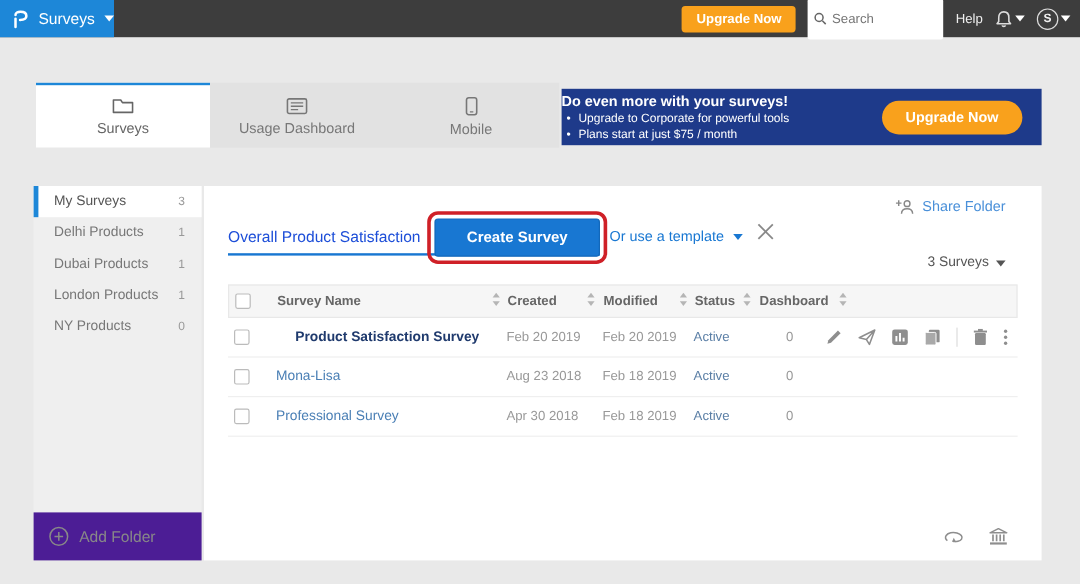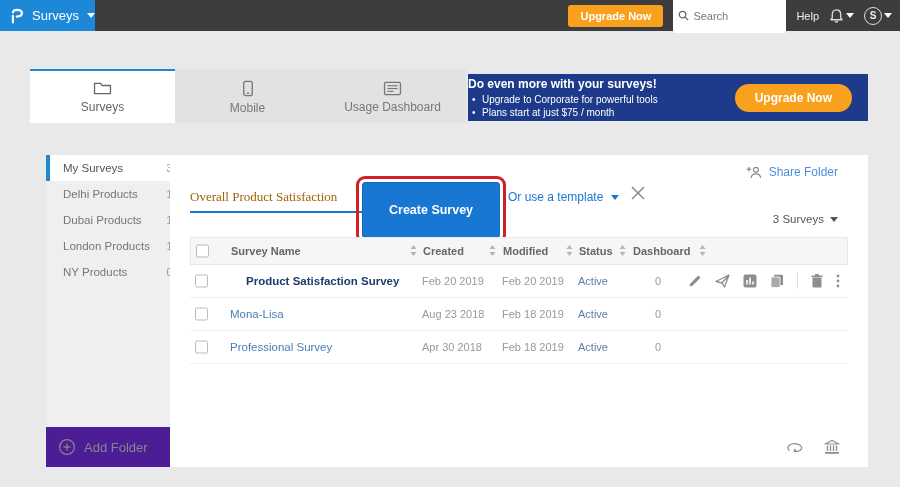--- a/index.html
+++ b/index.html
@@ -28,34 +28,34 @@
 
   
   .banner { position:absolute; left:468px; top:74px; width:400px; height:47px; background:#1e3a8a; color:#fff; display:flex; align-items:center; }
   .banner-text { flex:1; }
   .banner-title { font-size:12px; font-weight:bold; margin-bottom:2px; }
   .banner-bullet { font-size:10px; padding-left:14px; position:relative; line-height:13px; }
   .banner-bullet::before { content:"•"; position:absolute; left:4px; }
   .banner-upgrade { background:#f9a11c; color:#fff; border:none; border-radius:14px; font-size:12px; font-weight:bold; padding:7px 20px; margin-right:16px; cursor:pointer; }
 
   
-  .sidebar { position:absolute; left:46px; top:155px; width:140px; height:312px; background:#efefef; }
+  .sidebar { position:absolute; left:28px; top:155px; width:140px; height:312px; background:#efefef; }
   .side-item { height:26px; display:flex; align-items:center; justify-content:space-between; padding:0 14px 0 13px; font-size:11.5px; color:#777; cursor:pointer; border-left:4px solid transparent; }
   .side-item.active { background:#fff; border-left:4px solid #1d87d8; color:#555; }
   .side-count { font-size:10px; color:#999; }
   .add-folder { position:absolute; left:0; bottom:0; width:140px; height:40px; background:#4c1d95; display:flex; align-items:center; gap:8px; padding-left:12px; font-size:13px; color:#888; cursor:pointer; }
 
   .main-panel { position:absolute; left:170px; top:155px; width:698px; height:312px; background:#fff; }
 
   
   .share-folder { position:absolute; right:30px; top:10px; display:flex; align-items:center; gap:6px; color:#4a90d9; font-size:12px; cursor:pointer; }
   .survey-input-wrap { position:absolute; left:20px; top:28px; width:310px; border-bottom:2px solid #1877d2; height:30px; display:flex; align-items:center; }
-  .survey-input-wrap input { border:none; outline:none; width:100%; font-size:13px; color:#a16207; font-family:Liberation Serif, serif; }
+  .survey-input-wrap input { border:none; outline:none; width:100%; font-size:13px; color:#1d4ed8; font-family:Liberation Sans, sans-serif; }
   .create-wrap { position:absolute; left:186px; top:21px; border:3px solid #cf2027; border-radius:9px; padding:3px; }
-  .create-btn { background:#1877d2; color:#fff; border:1px solid #1368ba; border-radius:3px; font-size:12.5px; font-weight:bold; padding:20px 26px; cursor:pointer; }
+  .create-btn { background:#1877d2; color:#fff; border:1px solid #1368ba; border-radius:3px; font-size:12.5px; font-weight:bold; padding:8px 26px; cursor:pointer; }
   .template-link { position:absolute; left:338px; top:35px; color:#1877d2; font-size:12px; display:flex; align-items:center; gap:8px; cursor:pointer; }
   .template-link .caret { border-top-color:#1877d2; }
   .close-x { position:absolute; left:460px; top:30px; width:16px; height:16px; cursor:pointer; }
   .surveys-count { position:absolute; right:30px; top:58px; font-size:11.5px; color:#555; display:flex; align-items:center; gap:6px; cursor:pointer; }
   .surveys-count .caret { border-top-color:#555; }
 
   
   .table { position:absolute; left:20px; top:82px; width:658px; }
   .thead { height:28px; background:#f6f6f6; border:1px solid #e8e8e8; position:relative; }
   .trow { height:33px; border-bottom:1px solid #efefef; position:relative; }
@@ -112,34 +112,34 @@
 </div>
 
 <div class="tabs">
   <div class="tab active">
     <svg width="19" height="15" viewBox="0 0 20 16">
       <path d="M1.5 3.5 L1.5 13.5 L18.5 13.5 L18.5 4.8 L9.5 4.8 L8 2.5 L1.5 2.5 Z" fill="none" stroke="#666" stroke-width="1.4" stroke-linejoin="round"></path>
     </svg>
     <span>Surveys</span>
   </div>
   <div class="tab">
-    <svg width="12" height="17" viewBox="0 0 12 18">
-      <rect x="1.5" y="1.5" width="9" height="15" rx="2" fill="none" stroke="#777" stroke-width="1.4"></rect>
-      <line x1="4.5" y1="14" x2="7.5" y2="14" stroke="#777" stroke-width="1.2"></line>
-    </svg>
-    <span>Mobile</span>
-  </div>
-  <div class="tab">
     <svg width="19" height="15" viewBox="0 0 20 16">
       <rect x="1.5" y="1.5" width="17" height="13" rx="1.5" fill="none" stroke="#777" stroke-width="1.4"></rect>
       <line x1="4.5" y1="5" x2="15.5" y2="5" stroke="#777" stroke-width="1.2"></line>
       <line x1="4.5" y1="8" x2="15.5" y2="8" stroke="#777" stroke-width="1.2"></line>
       <line x1="4.5" y1="11" x2="11" y2="11" stroke="#777" stroke-width="1.2"></line>
     </svg>
     <span>Usage Dashboard</span>
+  </div>
+  <div class="tab">
+    <svg width="12" height="17" viewBox="0 0 12 18">
+      <rect x="1.5" y="1.5" width="9" height="15" rx="2" fill="none" stroke="#777" stroke-width="1.4"></rect>
+      <line x1="4.5" y1="14" x2="7.5" y2="14" stroke="#777" stroke-width="1.2"></line>
+    </svg>
+    <span>Mobile</span>
   </div>
 </div>
 
 <div class="banner">
   <div class="banner-text">
     <div class="banner-title">Do even more with your surveys!</div>
     <div class="banner-bullet">Upgrade to Corporate for powerful tools</div>
     <div class="banner-bullet">Plans start at just $75 / month</div>
   </div>
   <button class="banner-upgrade">Upgrade Now</button>

